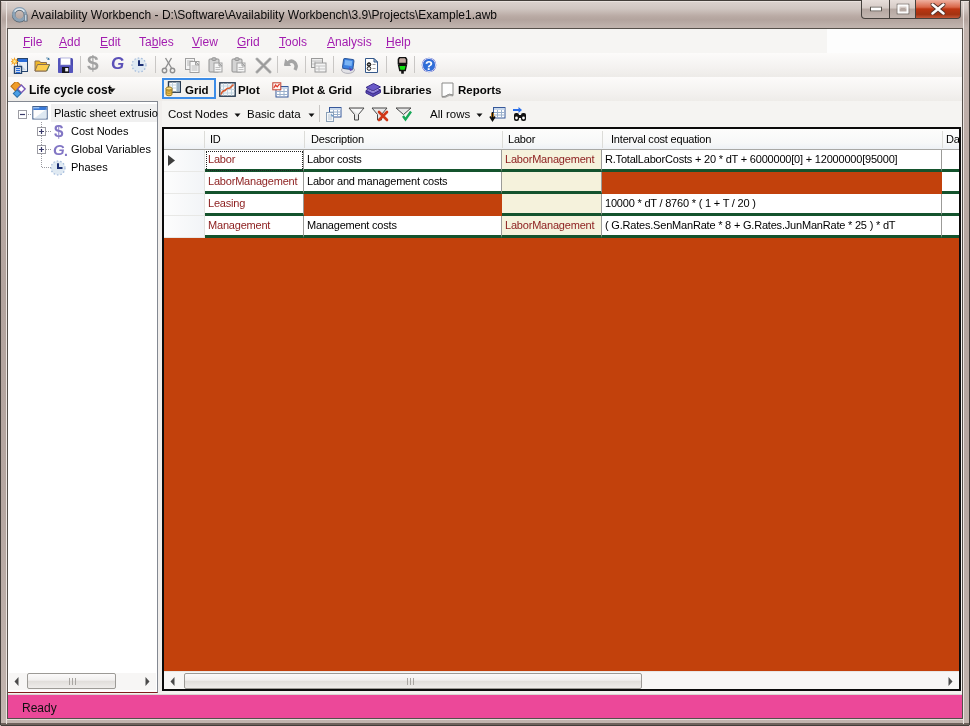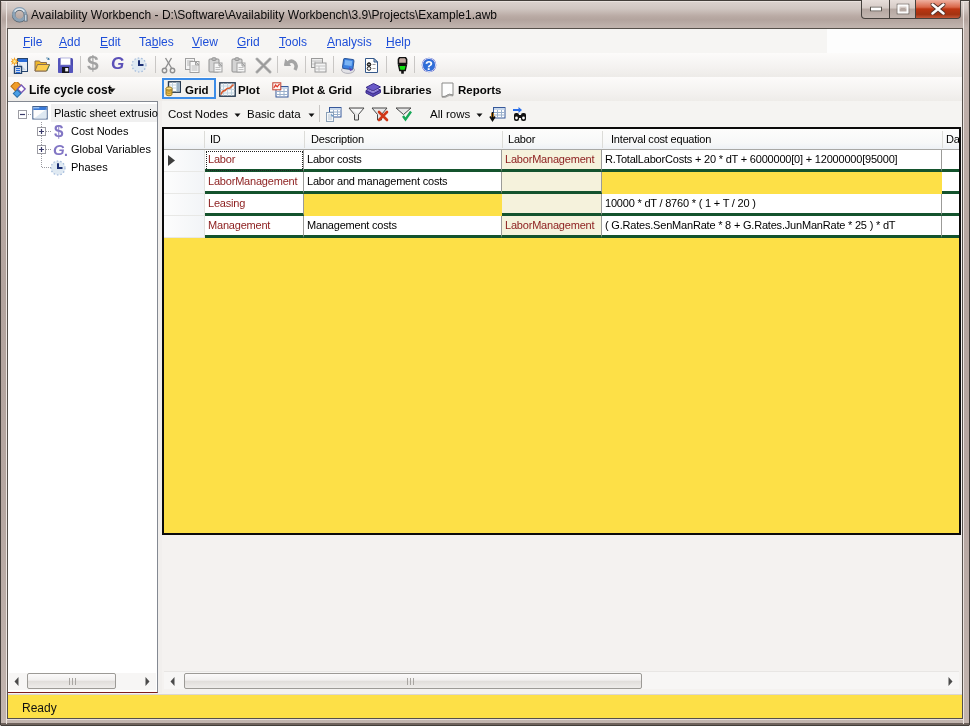--- a/index.html
+++ b/index.html
@@ -29,36 +29,36 @@
 #b-min { left:0; width:29px; border-radius:0 0 0 4px;
   background:linear-gradient(180deg,#e7deda 0%,#d5cac5 45%,#b5a7a1 50%,#c3b6b0 100%); }
 #b-max { left:28px; width:27px;
   background:linear-gradient(180deg,#e7deda 0%,#d5cac5 45%,#b5a7a1 50%,#c3b6b0 100%); }
 #b-cls { left:54px; width:46px; border-radius:0 0 4px 0;
   background:linear-gradient(180deg,#efb0a0 0%,#d96648 40%,#bd3512 50%,#a33311 80%,#c2573a 100%); }
 .wbtn svg { position:absolute; left:50%; top:50%; transform:translate(-50%,-50%); }
 #client { position:absolute; left:8px; top:29px; width:954px; height:689px; background:#f4f2f0; }
 #menubar { position:absolute; left:0; top:0; width:954px; height:24px; background:#f6f5f3; }
 #menubar .mright { position:absolute; left:819px; top:0; width:135px; height:24px; background:#fdfdfd; }
-.mi { position:absolute; top:6px; font-size:12px; color:#1d4ed8; }
+.mi { position:absolute; top:6px; font-size:12px; color:#a21caf; }
 .mi u { text-decoration:underline; text-underline-offset:1px; }
 #tb1 { position:absolute; left:0; top:24px; width:954px; height:24px; background:linear-gradient(180deg,#fcfbfa 0%,#f4f2f0 60%,#edebe8 100%); }
 #tb2 { position:absolute; left:0; top:48px; width:954px; height:25px; background:linear-gradient(180deg,#fcfbfa 0%,#f4f2f0 60%,#edebe8 100%);font-weight:bold; }
 .tsep { position:absolute; top:3px; width:1px; height:17px; background:#c9c7c5; }
 .ic { position:absolute; }
 #tb1 .ic { top:4px; }
 .tbtext { position:absolute; font-size:12px; color:#060606; white-space:nowrap; }
 #tab-grid { position:absolute; left:154px; top:1px; width:54px; height:21px; border:2px solid #3d8de8; background:#f2f1ef; }
 #treepanel { position:absolute; left:0; top:72px; width:150px; height:592px; background:#fff; border-top:1px solid #848992; border-right:1px solid #848992; border-bottom:1px solid #7f1d1d; }
 #splitter { position:absolute; left:150px; top:72px; width:4px; height:592px; background:#f1efed; }
 #gridpanel { position:absolute; left:154px; top:72px; width:800px; height:593px; }
 #gridtoolbar { position:absolute; left:0; top:0; width:800px; height:26px; background:#f5f4f2; }
 #gridtoolbar .gt { position:absolute; top:7px; font-size:11.5px; color:#060606; white-space:nowrap; }
-#gridbox { position:absolute; left:0; top:26px; width:799px; height:408px; border:2px solid #0b0b0b; background:#fde047; }
-#statusbar { position:absolute; left:0; top:665px; width:954px; height:24px; background:#fde047; border-top:1px solid #dad6d3; }
+#gridbox { position:absolute; left:0; top:26px; width:799px; height:564px; border:2px solid #0b0b0b; background:#c2410c; }
+#statusbar { position:absolute; left:0; top:665px; width:954px; height:24px; background:#ec4899; border-top:1px solid #dad6d3; }
 #statusbar span { position:absolute; left:14px; top:6px; font-size:12px; color:#111; }
 
 .trow { position:absolute; font-size:11px; color:#000; white-space:nowrap; }
 .texp { position:absolute; width:9px; height:9px; border:1px solid #9c9ca3; background:#fff; }
 .texp svg { display:block; }
 .hl { position:absolute; left:43px; top:2px; width:106px; height:18px; background:#f0f0f0; }
 .doth { position:absolute; height:1px; background-image:linear-gradient(90deg,#9a9aa0 1px,transparent 1px); background-size:2px 1px; }
 .dotv { position:absolute; width:1px; background-image:linear-gradient(180deg,#9a9aa0 1px,transparent 1px); background-size:1px 2px; }
 
 .gh { position:absolute; background:#fbfbfa; font-size:11px; letter-spacing:-0.2px; color:#000; }

